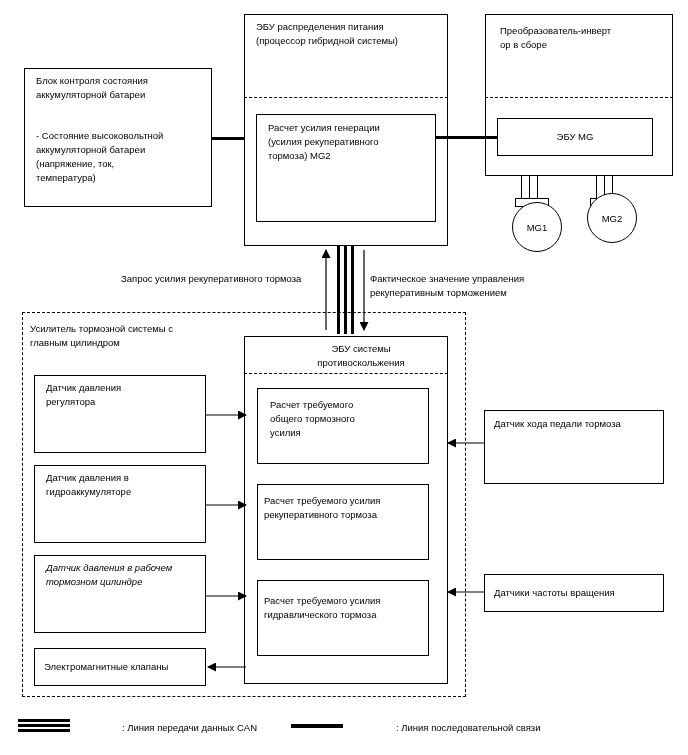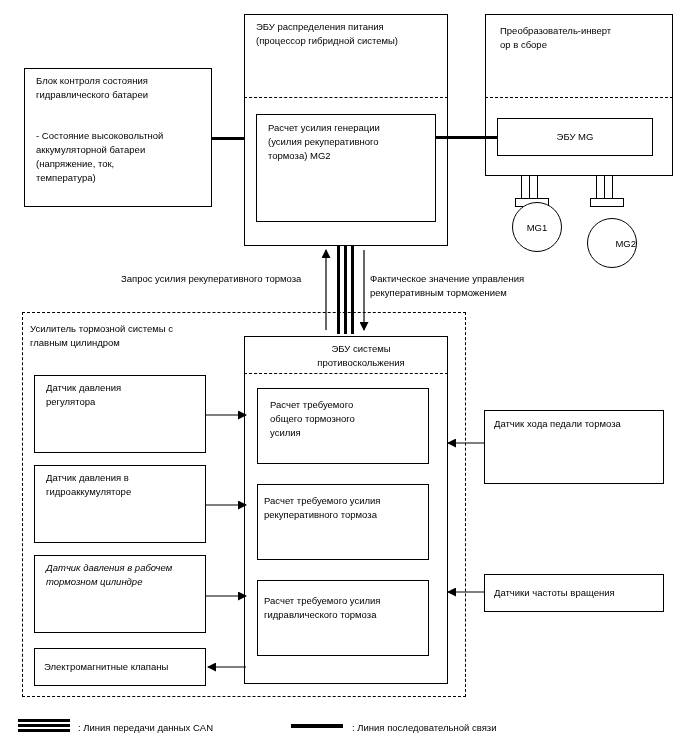--- a/index.html
+++ b/index.html
@@ -94,39 +94,40 @@
   .legend-serial {
     position: absolute;
     background: #000;
     height: 4px;
   }
   .legend-text {
     position: absolute;
     font-size: 9.5px;
     line-height: 13px;
     white-space: nowrap;
+    margin-left: 44px;
   }
   svg.overlay {
     position: absolute;
     left: 0;
     top: 0;
     width: 688px;
     height: 755px;
     pointer-events: none;
   }
 </style>
 </head>
 <body>
 
 <div id="diagram">
 
   <div class="box" style="left:24px; top:68px; width:188px; height:139px;">
   </div>
   <div class="box-label" style="left:36px; top:74px; width:170px;">Блок контроля состояния
-гидравлического батареи</div>
+аккумуляторной батареи</div>
   <div class="box-label" style="left:36px; top:129px; width:172px;">- Состояние высоковольтной
 аккумуляторной батареи
 (напряжение, ток,
 температура)</div>
 
   <div class="box" style="left:244px; top:14px; width:204px; height:232px;">
   </div>
   <div class="box-label" style="left:256px; top:20px; width:192px;">ЭБУ распределения питания
 (процессор гибридной системы)</div>
   <div class="dashed-sep" style="left:244px; top:97px; width:204px;"></div>
@@ -153,21 +154,21 @@
   <div class="motor-wire" style="left:537px; top:176px; height:24px;"></div>
   <div class="motor-conn" style="left:515px; top:198px; width:34px; height:9px;"></div>
   <div class="motor" style="left:512px; top:202px; width:50px; height:50px;">
     <span>MG1</span>
   </div>
 
   <div class="motor-wire" style="left:596px; top:176px; height:24px;"></div>
   <div class="motor-wire" style="left:604px; top:176px; height:24px;"></div>
   <div class="motor-wire" style="left:612px; top:176px; height:24px;"></div>
   <div class="motor-conn" style="left:590px; top:198px; width:34px; height:9px;"></div>
-  <div class="motor" style="left:587px; top:218px; width:50px; height:50px;justify-content:flex-end;">
+  <div class="motor" style="left:587px; top:193px; width:50px; height:50px;">
     <span>MG2</span>
   </div>
 
   <div class="can-bar" style="left:337px; top:246px; width:3px; height:88px;"></div>
   <div class="can-bar" style="left:344px; top:246px; width:3px; height:88px;"></div>
   <div class="can-bar" style="left:351px; top:246px; width:3px; height:88px;"></div>
 
   <div class="lbl" style="left:105px; top:272px; width:220px;margin-left:16px;">Запрос усилия рекуперативного тормоза</div>
   <div class="lbl" style="left:370px; top:272px; width:200px;">Фактическое значение управления
 рекуперативным торможением</div>

